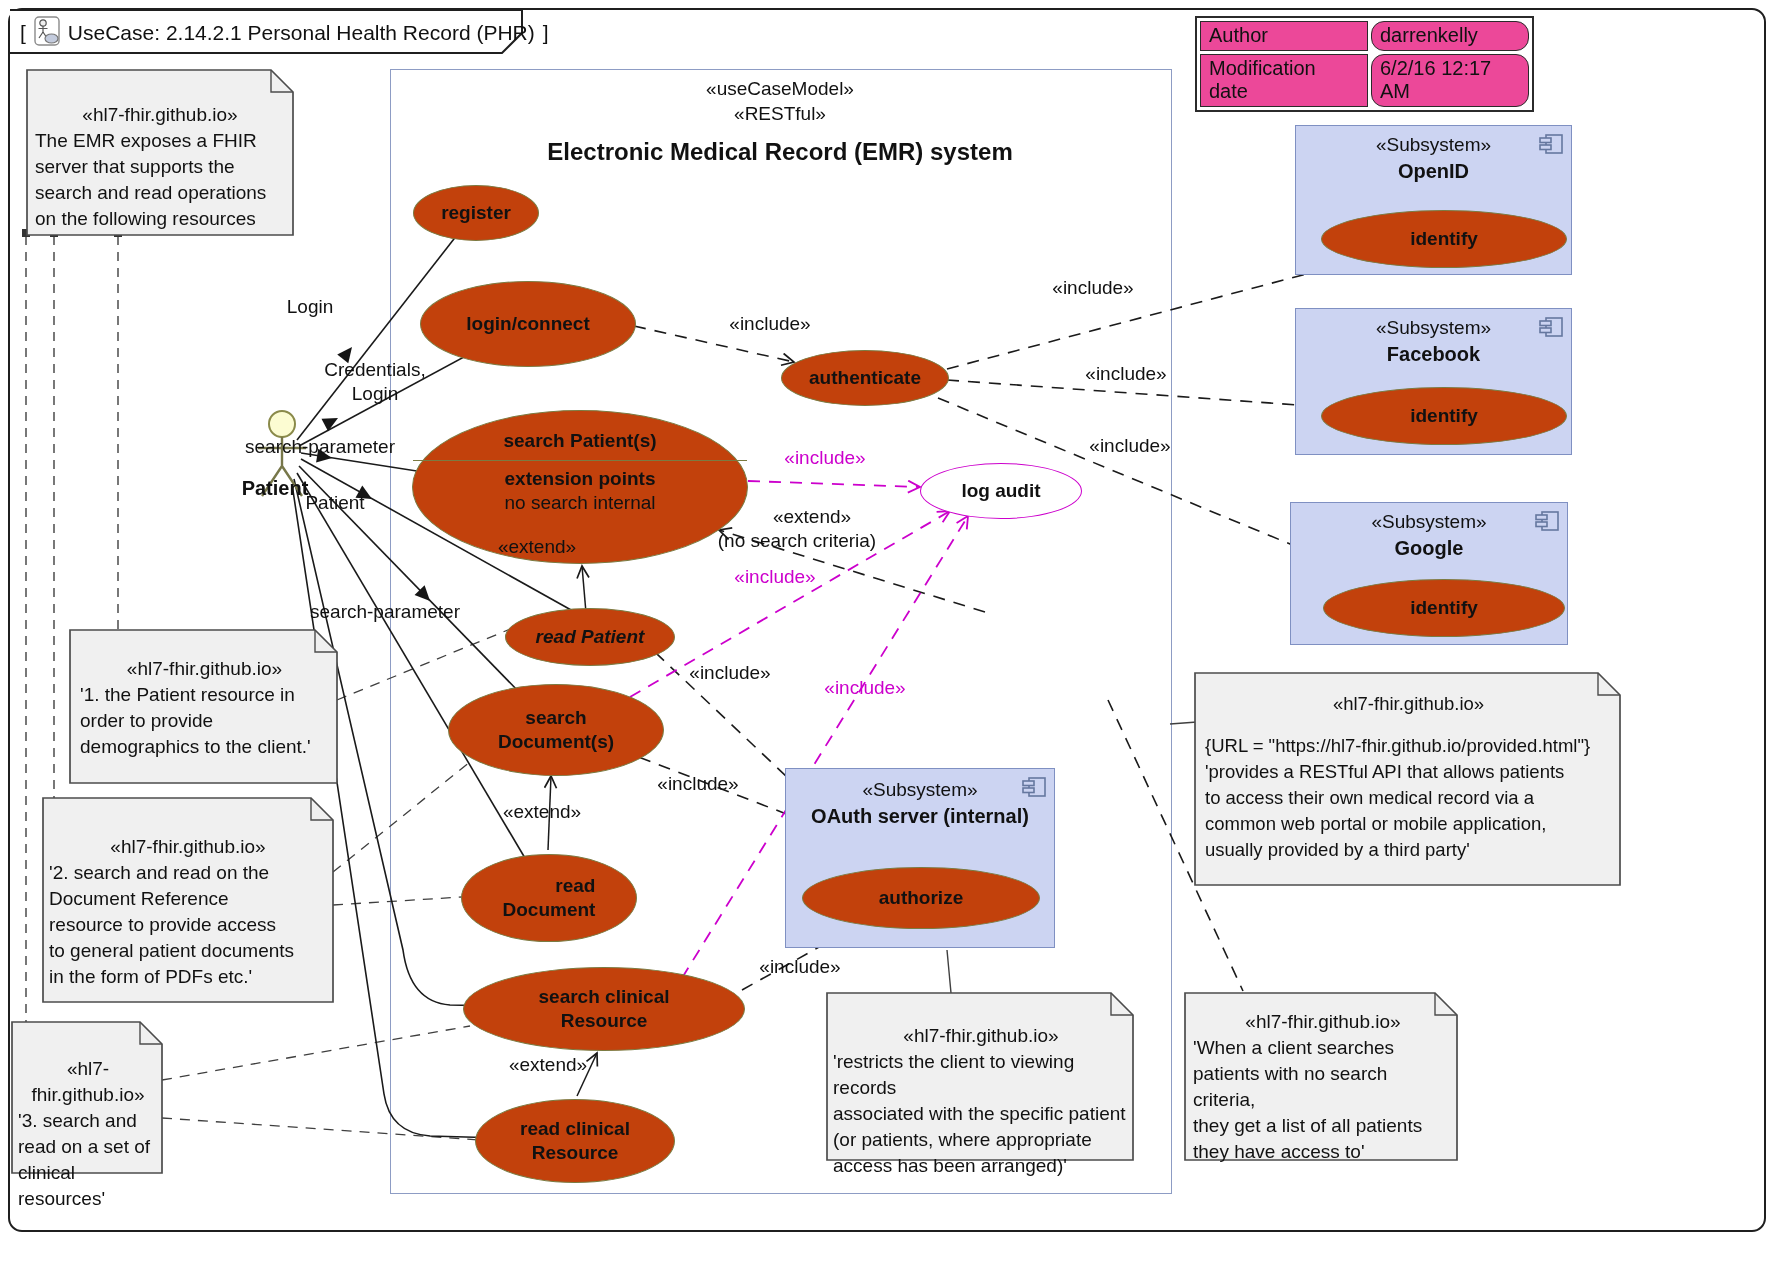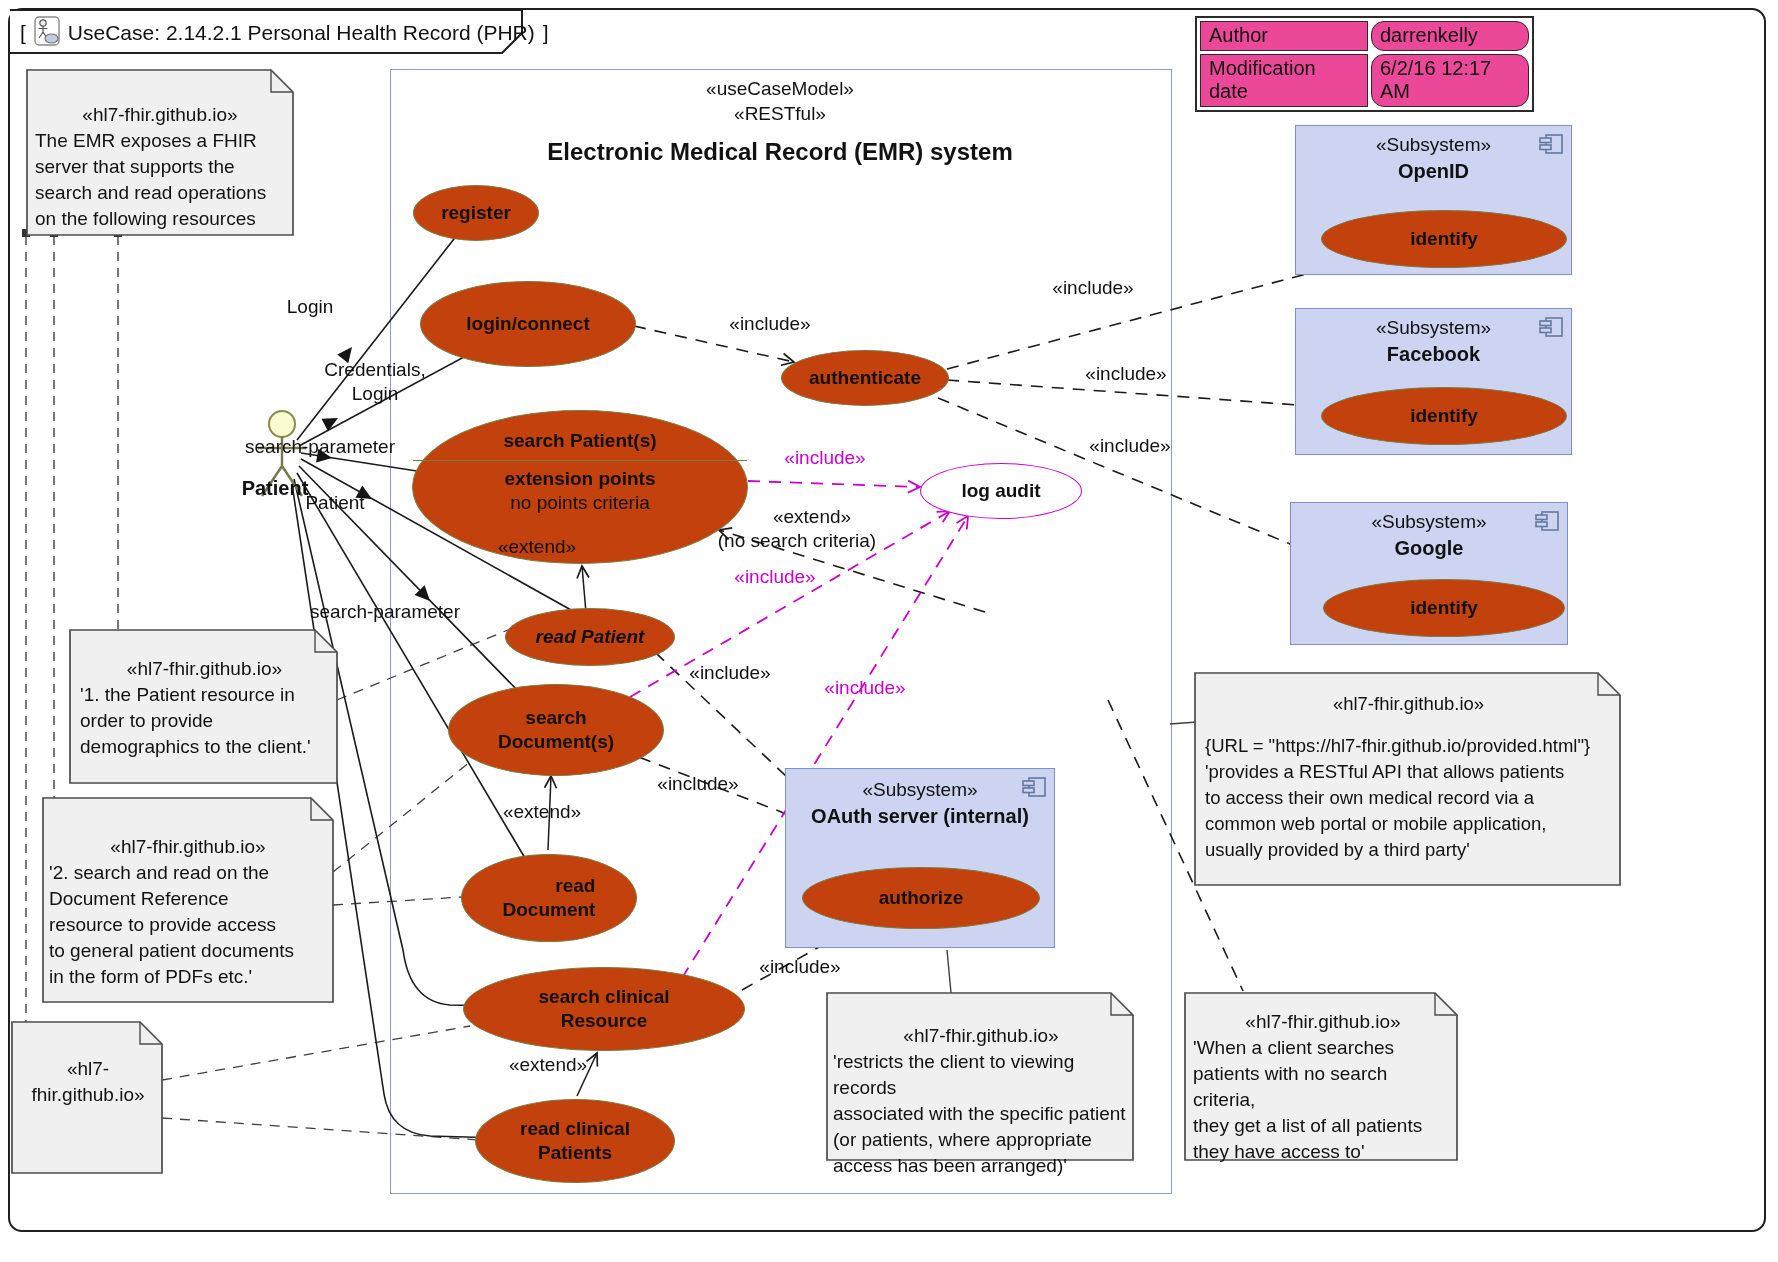--- a/index.html
+++ b/index.html
@@ -200,32 +200,32 @@
   </div>
   <div class="abs" id="actorname">Patient</div>
 
   <div class="abs uc" style="left:413px;top:185px;width:124px;height:54px;">register</div>
   <div class="abs uc" style="left:420px;top:281px;width:214px;height:84px;">login/connect</div>
 
   <div class="abs uc" id="uc-searchpat" style="left:412px;top:410px;width:336px;height:154px;">
     <div>search Patient(s)</div>
     <div class="divider"></div>
     <div>extension points</div>
-    <div class="plain">no points criteria</div>
+    <div class="plain">no search internal</div>
   </div>
 
   <div class="abs uc" style="left:505px;top:608px;width:168px;height:56px;font-style:italic;">read Patient</div>
   <div class="abs uc" style="left:448px;top:684px;width:214px;height:90px;">search
 Document(s)</div>
   <div class="abs uc" style="left:461px;top:854px;width:174px;height:86px;text-align:right;">read
 Document</div>
   <div class="abs uc" style="left:463px;top:967px;width:280px;height:82px;">search clinical
 Resource</div>
   <div class="abs uc" style="left:475px;top:1099px;width:198px;height:82px;">read clinical
-Patients</div>
+Resource</div>
   <div class="abs uc" style="left:781px;top:350px;width:166px;height:54px;">authenticate</div>
   <div class="abs uc white magenta" style="left:920px;top:463px;width:160px;height:54px;">log audit</div>
 
   <div class="abs sub" style="left:1295px;top:125px;width:277px;height:150px;">
     <div class="stereo" style="margin-top:8px;">«Subsystem»</div>
     <div class="sname">OpenID</div>
     <span class="compicon">
       <svg width="24" height="20" viewBox="0 0 24 20">
           <rect x="7" y="1" width="16" height="18" fill="none" stroke="#65779f" stroke-width="1.6"></rect>
           <rect x="1" y="4" width="11" height="4.5" fill="#ccd4f2" stroke="#65779f" stroke-width="1.6"></rect>
@@ -290,20 +290,23 @@
   <div class="abs note" style="left:43px;top:798px;width:290px;height:204px;padding:36px 6px 0 6px;">
     <div class="nstereo">«hl7-fhir.github.io»</div>
     <div class="nbody">'2. search and read on the
 Document Reference
 resource to provide access
 to general patient documents
 in the form of PDFs etc.'</div>
   </div>
   <div class="abs note" style="left:12px;top:1022px;width:150px;height:151px;padding:34px 4px 0 6px;">
     <div class="nstereo">«hl7-fhir.github.io»</div>
+    <div class="nbody">'3. search and
+read on a set of
+clinical resources'</div>
   </div>
   <div class="abs note" style="left:1195px;top:673px;width:425px;height:212px;padding:18px 8px 0 10px;font-size:18.5px;">
     <div class="nstereo">«hl7-fhir.github.io»</div>
     <div class="nbody" style="margin-top:16px;">{URL = "https://hl7-fhir.github.io/provided.html"}</div>
     <div class="nbody">'provides a RESTful API that allows patients
 to access their own medical record via a
 common web portal or mobile application,
 usually provided by a third party'</div>
   </div>
   <div class="abs note" style="left:827px;top:993px;width:306px;height:167px;padding:30px 4px 0 6px;">

